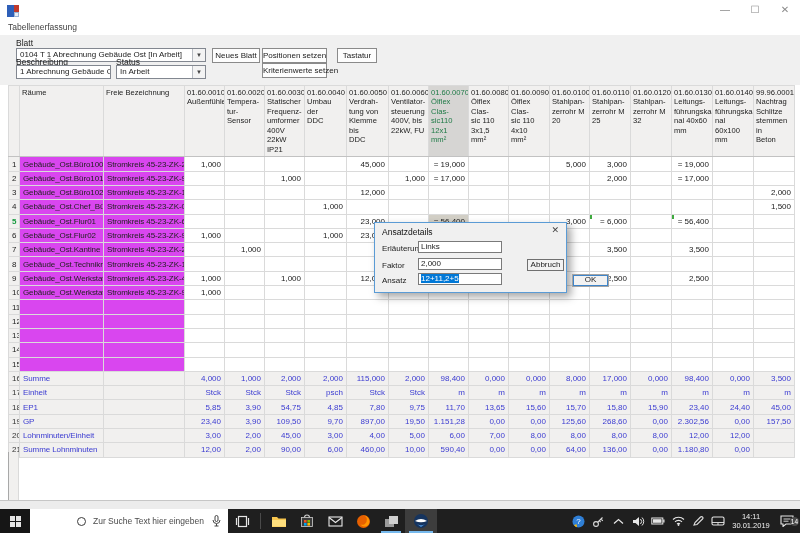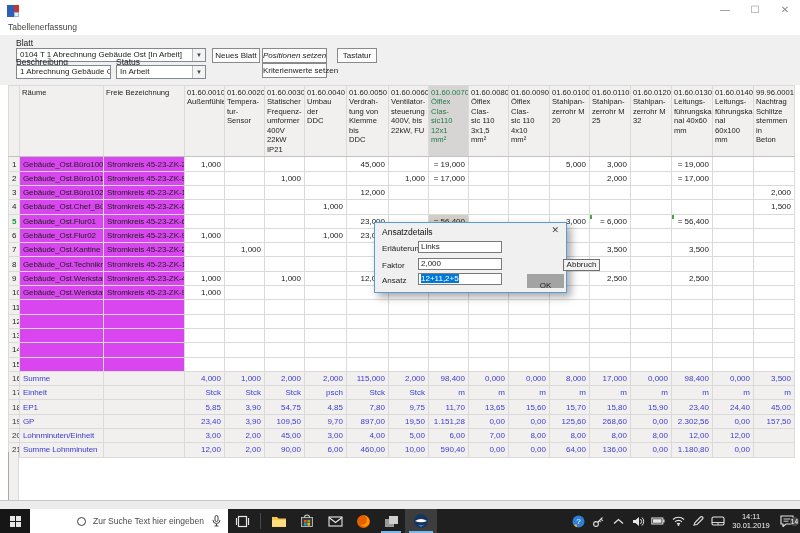--- a/index.html
+++ b/index.html
@@ -61,21 +61,21 @@
   .dialog { position:absolute; left:374px; top:222px; width:193px; height:71px; background:#f0f0f0;
             border:1px solid #5a9bd5; box-shadow:4px 4px 8px rgba(0,0,0,0.35); z-index:50; }
   .dlg-title { position:absolute; left:7px; top:4px; font-size:8.5px; color:#111; }
   .dlg-close { position:absolute; right:7px; top:2px; font-size:9px; color:#444; }
   .dlg-label { position:absolute; left:7px; font-size:8px; color:#222; }
   .dlg-input { position:absolute; left:43px; width:84px; height:12px; background:#fff; border:1px solid #7a7a7a;
                font-size:8px; line-height:10px; padding:0 2px; color:#222; white-space:nowrap; }
   .dlg-input .selected-text { background:#0078d7; color:#fff; }
   .dlg-btn { position:absolute; left:152px; width:37px; height:12px; background:#f2f2f2; border:1px solid #707070;
              font-size:8px; text-align:center; line-height:10px; color:#222; }
-  .dlg-btn.focus { border:7px solid #a3a3a3; box-shadow:0 0 0 1px #3f85c9 inset; height:13px; }
+  .dlg-btn.focus { border:1px solid #a3a3a3; box-shadow:0 0 0 1px #3f85c9 inset; height:13px;margin-left:45px; }
 
   
   .taskbar { position:absolute; left:0; top:509px; width:800px; height:24px; background:#1f1f1f; display:flex; align-items:stretch; z-index:60; }
   .tb-start { width:30px; display:flex; align-items:center; justify-content:center; background:#161616; }
   .winlogo { width:11px; height:11px; display:grid; grid-template-columns:5px 5px; grid-template-rows:5px 5px; gap:1px; }
   .winlogo span { background:#e6e6e6; }
   .tb-search { width:198px; background:#ffffff; display:flex; align-items:center; position:relative;padding-left:39px; }
   .tb-search .ring { width:9px; height:9px; border:1.4px solid #3b3b3b; border-radius:50%; margin-left:8px; }
   .tb-search .stext { font-size:8.5px; color:#4a4a4a; margin-left:7px; }
   .tb-search svg { position:absolute; right:7px; top:6px; }
@@ -112,21 +112,21 @@
     <span class="menu-item">Tabellenerfassung</span>
   </div>
 
   <div class="formarea">
     <span class="lbl" style="left:16px; top:3px;">Blatt</span>
     <div class="combo" style="left:16px; top:13px; width:190px; height:14px;">
       <span>0104 T   1 Abrechnung Gebäude Ost    [In Arbeit]</span>
       <span class="arrow">▼</span>
     </div>
     <div class="wbtn" style="left:212px; top:13px; width:48px; height:15px;">Neues Blatt</div>
-    <div class="wbtn" style="left:262px; top:13px; width:65px; height:15px;font-style:italic;">Positionen setzen</div>
+    <div class="wbtn" style="left:262px; top:13px; width:65px; height:15px;">Positionen setzen</div>
     <div class="wbtn" style="left:337px; top:13px; width:40px; height:15px;text-align:center;">Tastatur</div>
 
     <span class="lbl" style="left:16px; top:22px;">Beschreibung</span>
     <div class="txtinput" style="left:16px; top:30px; width:95px; height:14px;">1 Abrechnung Gebäude Ost</div>
     <span class="lbl" style="left:116px; top:22px;">Status</span>
     <div class="combo" style="left:116px; top:30px; width:90px; height:14px;">
       <span>In Arbeit</span>
       <span class="arrow">▼</span>
     </div>
     <div class="wbtn" style="left:262px; top:28px; width:65px; height:15px;">Kriterienwerte setzen</div>
@@ -683,21 +683,21 @@
 
   <div class="dialog">
     <span class="dlg-title">Ansatzdetails</span>
     <span class="dlg-close">✕</span>
     <span class="dlg-label" style="top:21px;">Erläuterung</span>
     <div class="dlg-input" style="top:18px;">Links</div>
     <span class="dlg-label" style="top:38px;">Faktor</span>
     <div class="dlg-input" style="top:35px;">2,000</div>
     <span class="dlg-label" style="top:53px;">Ansatz</span>
     <div class="dlg-input" style="top:50px;"><span class="selected-text">12+11,2+5</span></div>
-    <div class="dlg-btn" style="top:36px;margin-left:36px;">Abbruch</div>
+    <div class="dlg-btn" style="top:36px;">Abbruch</div>
     <div class="dlg-btn focus" style="top:51px;">OK</div>
   </div>
 
   <div class="taskbar">
     <div class="tb-start">
       <div class="winlogo">
           <span></span>
           <span></span>
           <span></span>
           <span></span>

